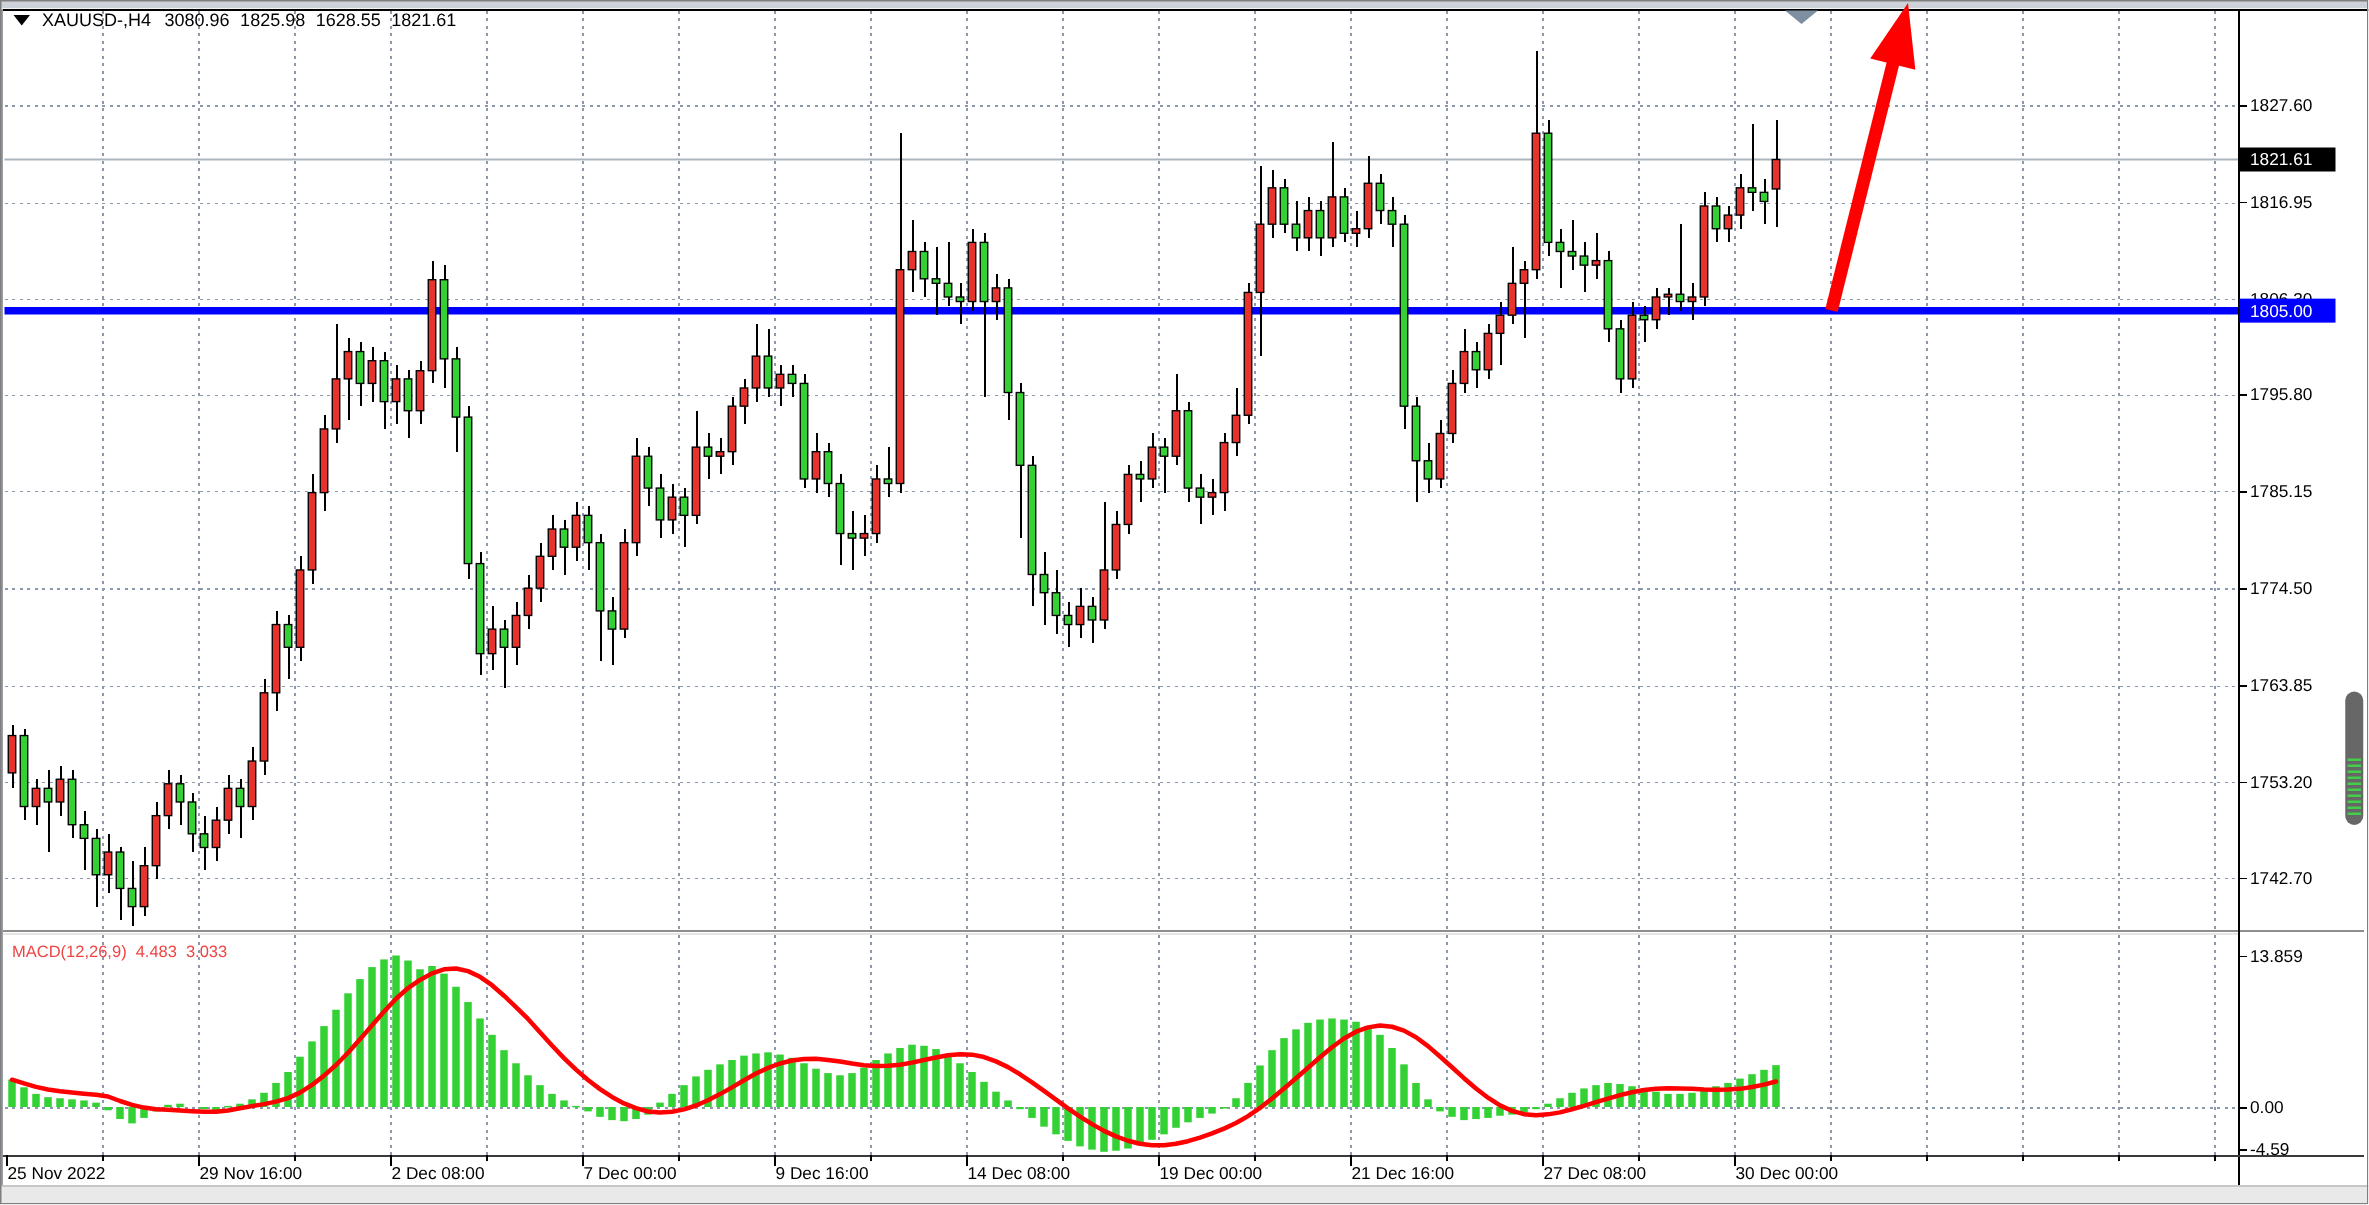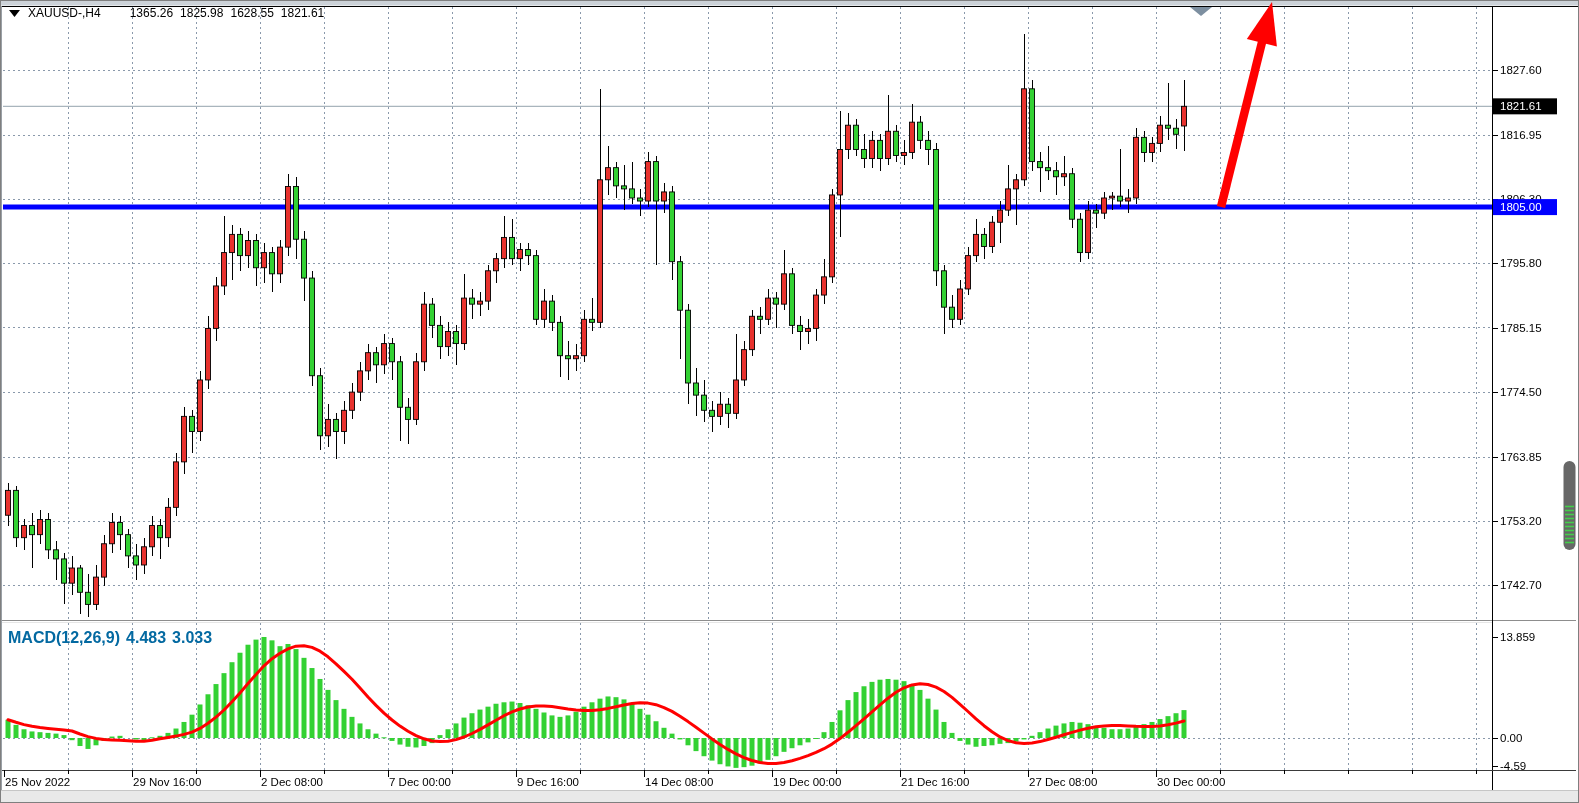--- a/index.html
+++ b/index.html
@@ -1,20 +1,20 @@
 <!DOCTYPE html>
 <html><head>
 <meta charset="utf-8">
 <style>
   html,body{margin:0;padding:0;background:#fff;}
   #win{position:relative;width:1579px;height:803px;font-family:"Liberation Sans",sans-serif;overflow:hidden;background:#fff;}
   #chart-svg{position:absolute;left:0;top:0;}
   .hdr{position:absolute;left:8px;top:6px;font-size:12px;color:#000;display:flex;align-items:center;gap:7px;white-space:nowrap;}
-  .hdr .sym{margin-right:22px;}
-  .macd-lbl{position:absolute;left:8px;top:629px;font-size:16px;color:#0369a1;display:flex;gap:6px;white-space:nowrap;font-weight:bold;}
+  .hdr .sym{margin-right:2px;}
+  .macd-lbl{position:absolute;left:8px;top:629px;font-size:11px;color:#ef4444;display:flex;gap:6px;white-space:nowrap;}
 </style>
 </head>
 <body>
 
 <div id="win">
   <svg id="chart-svg" width="1579" height="803" xmlns="http://www.w3.org/2000/svg">
       <rect x="0" y="0" width="1579" height="803" fill="#ffffff"></rect>
       <rect x="0" y="0" width="1579" height="5.5" fill="#ccd2d8"></rect>
       <line x1="0" y1="6.5" x2="1579" y2="6.5" stroke="#000" stroke-width="1" shape-rendering="crispEdges"></line>
       <rect x="0" y="6" width="2" height="784" fill="#9aa0a6"></rect>
@@ -928,21 +928,21 @@
         <line x1="1565" y1="542.5" x2="1574" y2="542.5" stroke="#43cf4a" stroke-width="1.6"></line>
       </g>
       <rect x="0.5" y="0.5" width="1578" height="802" fill="none" stroke="#7f7f7f" stroke-width="1"></rect>
     </svg>
 
   <div class="hdr">
     <svg width="13" height="9">
         <polygon points="1,1 12,1 6.5,8" fill="#000"></polygon>
       </svg>
     <span class="sym">XAUUSD-,H4</span>
-    <span>1365.26</span>
+    <span>3080.96</span>
     <span>1825.98</span>
     <span>1628.55</span>
     <span>1821.61</span>
   </div>
 
   <div class="macd-lbl">
     <span>MACD(12,26,9)</span>
     <span>4.483</span>
     <span>3.033</span>
   </div>

